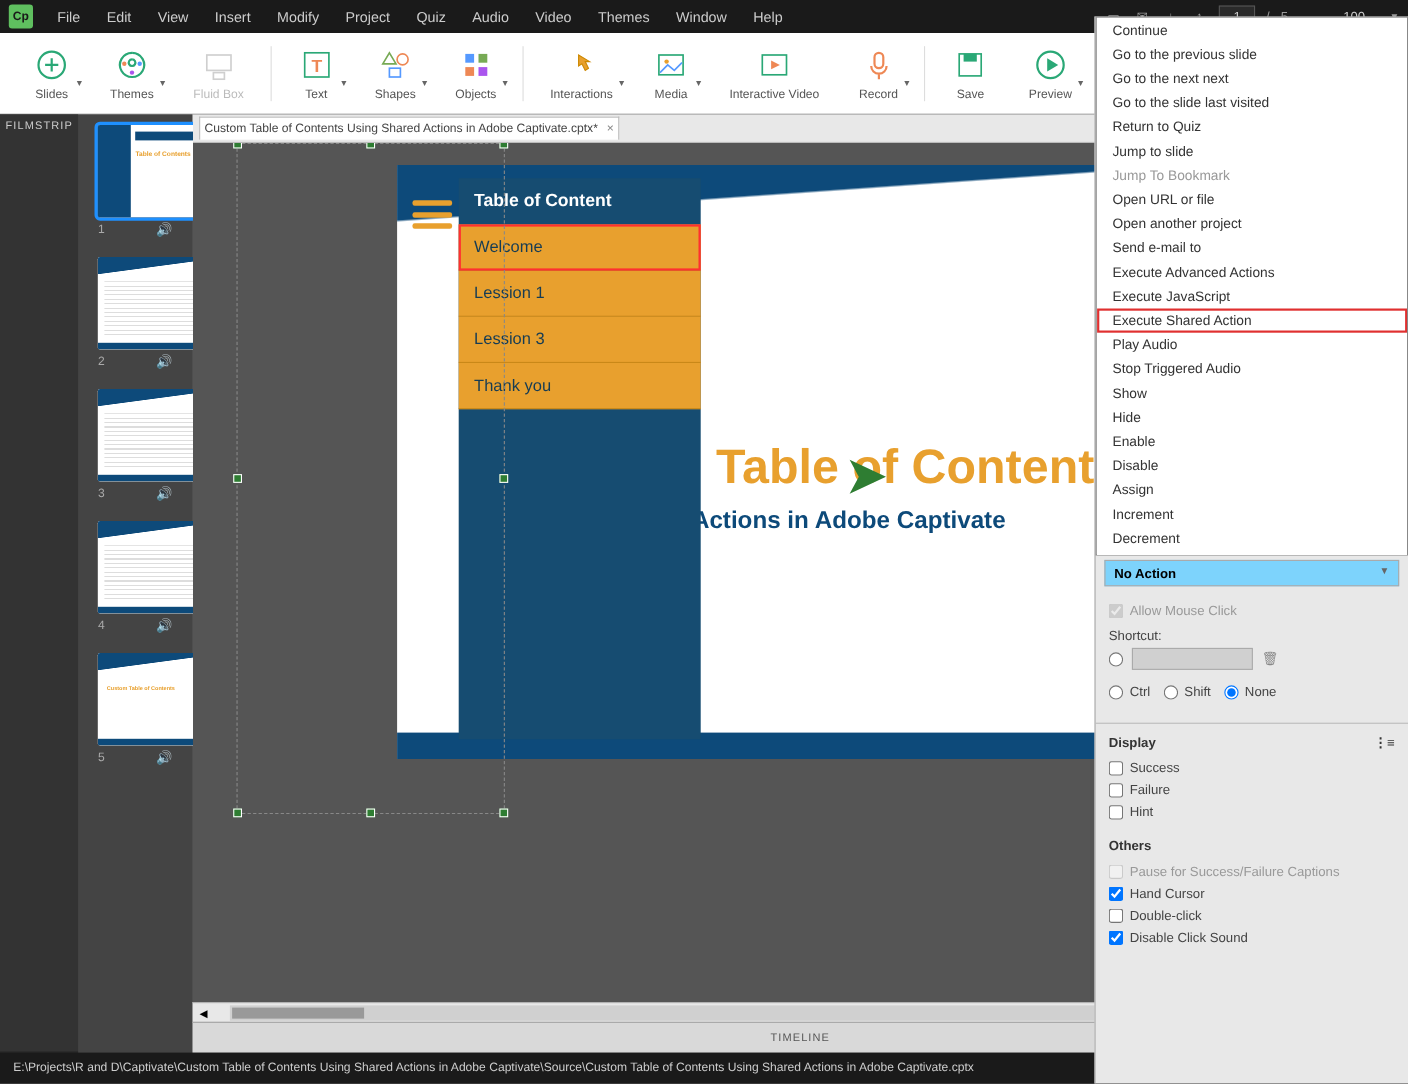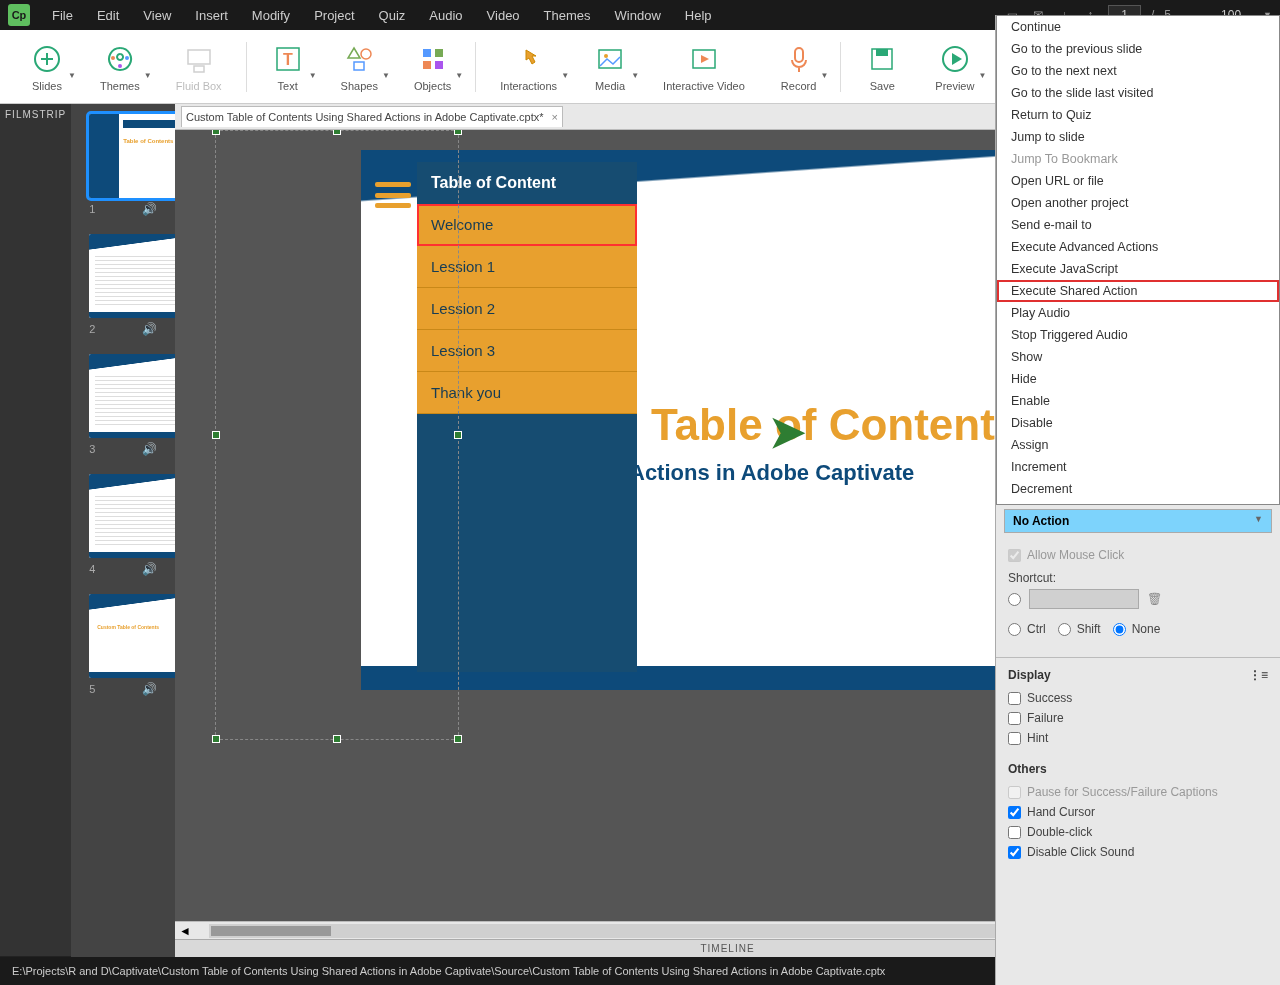--- a/index.html
+++ b/index.html
@@ -52,21 +52,21 @@
 .toc-panel { position: absolute; left: 56px; top: 12px; width: 220px; height: 510px; background: #164c71; }
 .toc-head { color: #fff; padding: 12px 14px; font-size: 16px; font-weight: bold; }
 .toc-item { background: #e8a02e; color: #163c54; padding: 12px 14px; font-size: 15px; border-bottom: 1px solid #c98818; }
 .toc-item.sel { outline: 2px solid #ff3030; outline-offset: -2px; position: relative; }
 
 
 .sel-box { position: absolute; border: 1px dashed #1e90ff; pointer-events: none; }
 .sel-outer { left: 40px; top: 0px; width: 244px; height: 610px; border: 1px dashed #888; }
 .handle { position: absolute; width: 8px; height: 8px; background: #2e7d32; border: 1px solid #fff; }
 
-.timeline-bar { height: 18px; background: #d9d9d9; border-top: 1px solid #aaa; display:flex; align-items:center; justify-content:center; font-size:10px; color:#555; letter-spacing:1px; }
+.timeline-bar { height: 28px; background: #d9d9d9; border-top: 1px solid #aaa; display:flex; align-items:center; justify-content:center; font-size:10px; color:#555; letter-spacing:1px; }
 .hscroll { height: 18px; background: #e8e8e8; border-top:1px solid #bbb; display:flex; align-items:center; }
 .hscroll .sb { flex:1; margin:0 14px; height:14px; background:#d0d0d0; position:relative; }
 .hscroll .thumb-sb { position:absolute; left:2px; top:2px; height:10px; width:120px; background:#999; }
 
 
 .right-panel { position: absolute; right: 0; top: 15px; width: 285px; height: 100%; background: #e8e8e8; border-left: 1px solid #aaa; z-index: 50; display:flex; flex-direction:column;}
 .action-list { flex: 0 0 auto; background: #fff; border: 1px solid #888; margin: 0; max-height: 490px; overflow-y: auto; }
 .action-item { padding: 4px 14px; font-size: 12.5px; color: #333; cursor: pointer; white-space: nowrap; }
 .action-item.disabled { color: #999; }
 .action-item.highlight { outline: 2px solid #e03030; outline-offset: -2px; }
@@ -357,21 +357,20 @@
         <div class="big-sub">Actions in Adobe Captivate</div>
         <div class="stage-footer">
             <span class="back-btn">BA</span>
           </div>
 
         <div class="toc-panel">
           <div class="toc-head">Table of Content</div>
           <div id="toc-items">
               <div class="toc-item sel">Welcome</div>
               <div class="toc-item">Lession 1</div>
-              <div class="toc-item">Lession 2</div>
               <div class="toc-item">Lession 3</div>
               <div class="toc-item">Thank you</div>
             </div>
         </div>
       </div>
 
       <div class="sel-box sel-outer">
         <div class="handle" style="left:-4px;top:-4px"></div>
         <div class="handle" style="right:-4px;top:-4px"></div>
         <div class="handle" style="left:-4px;bottom:-4px"></div>

